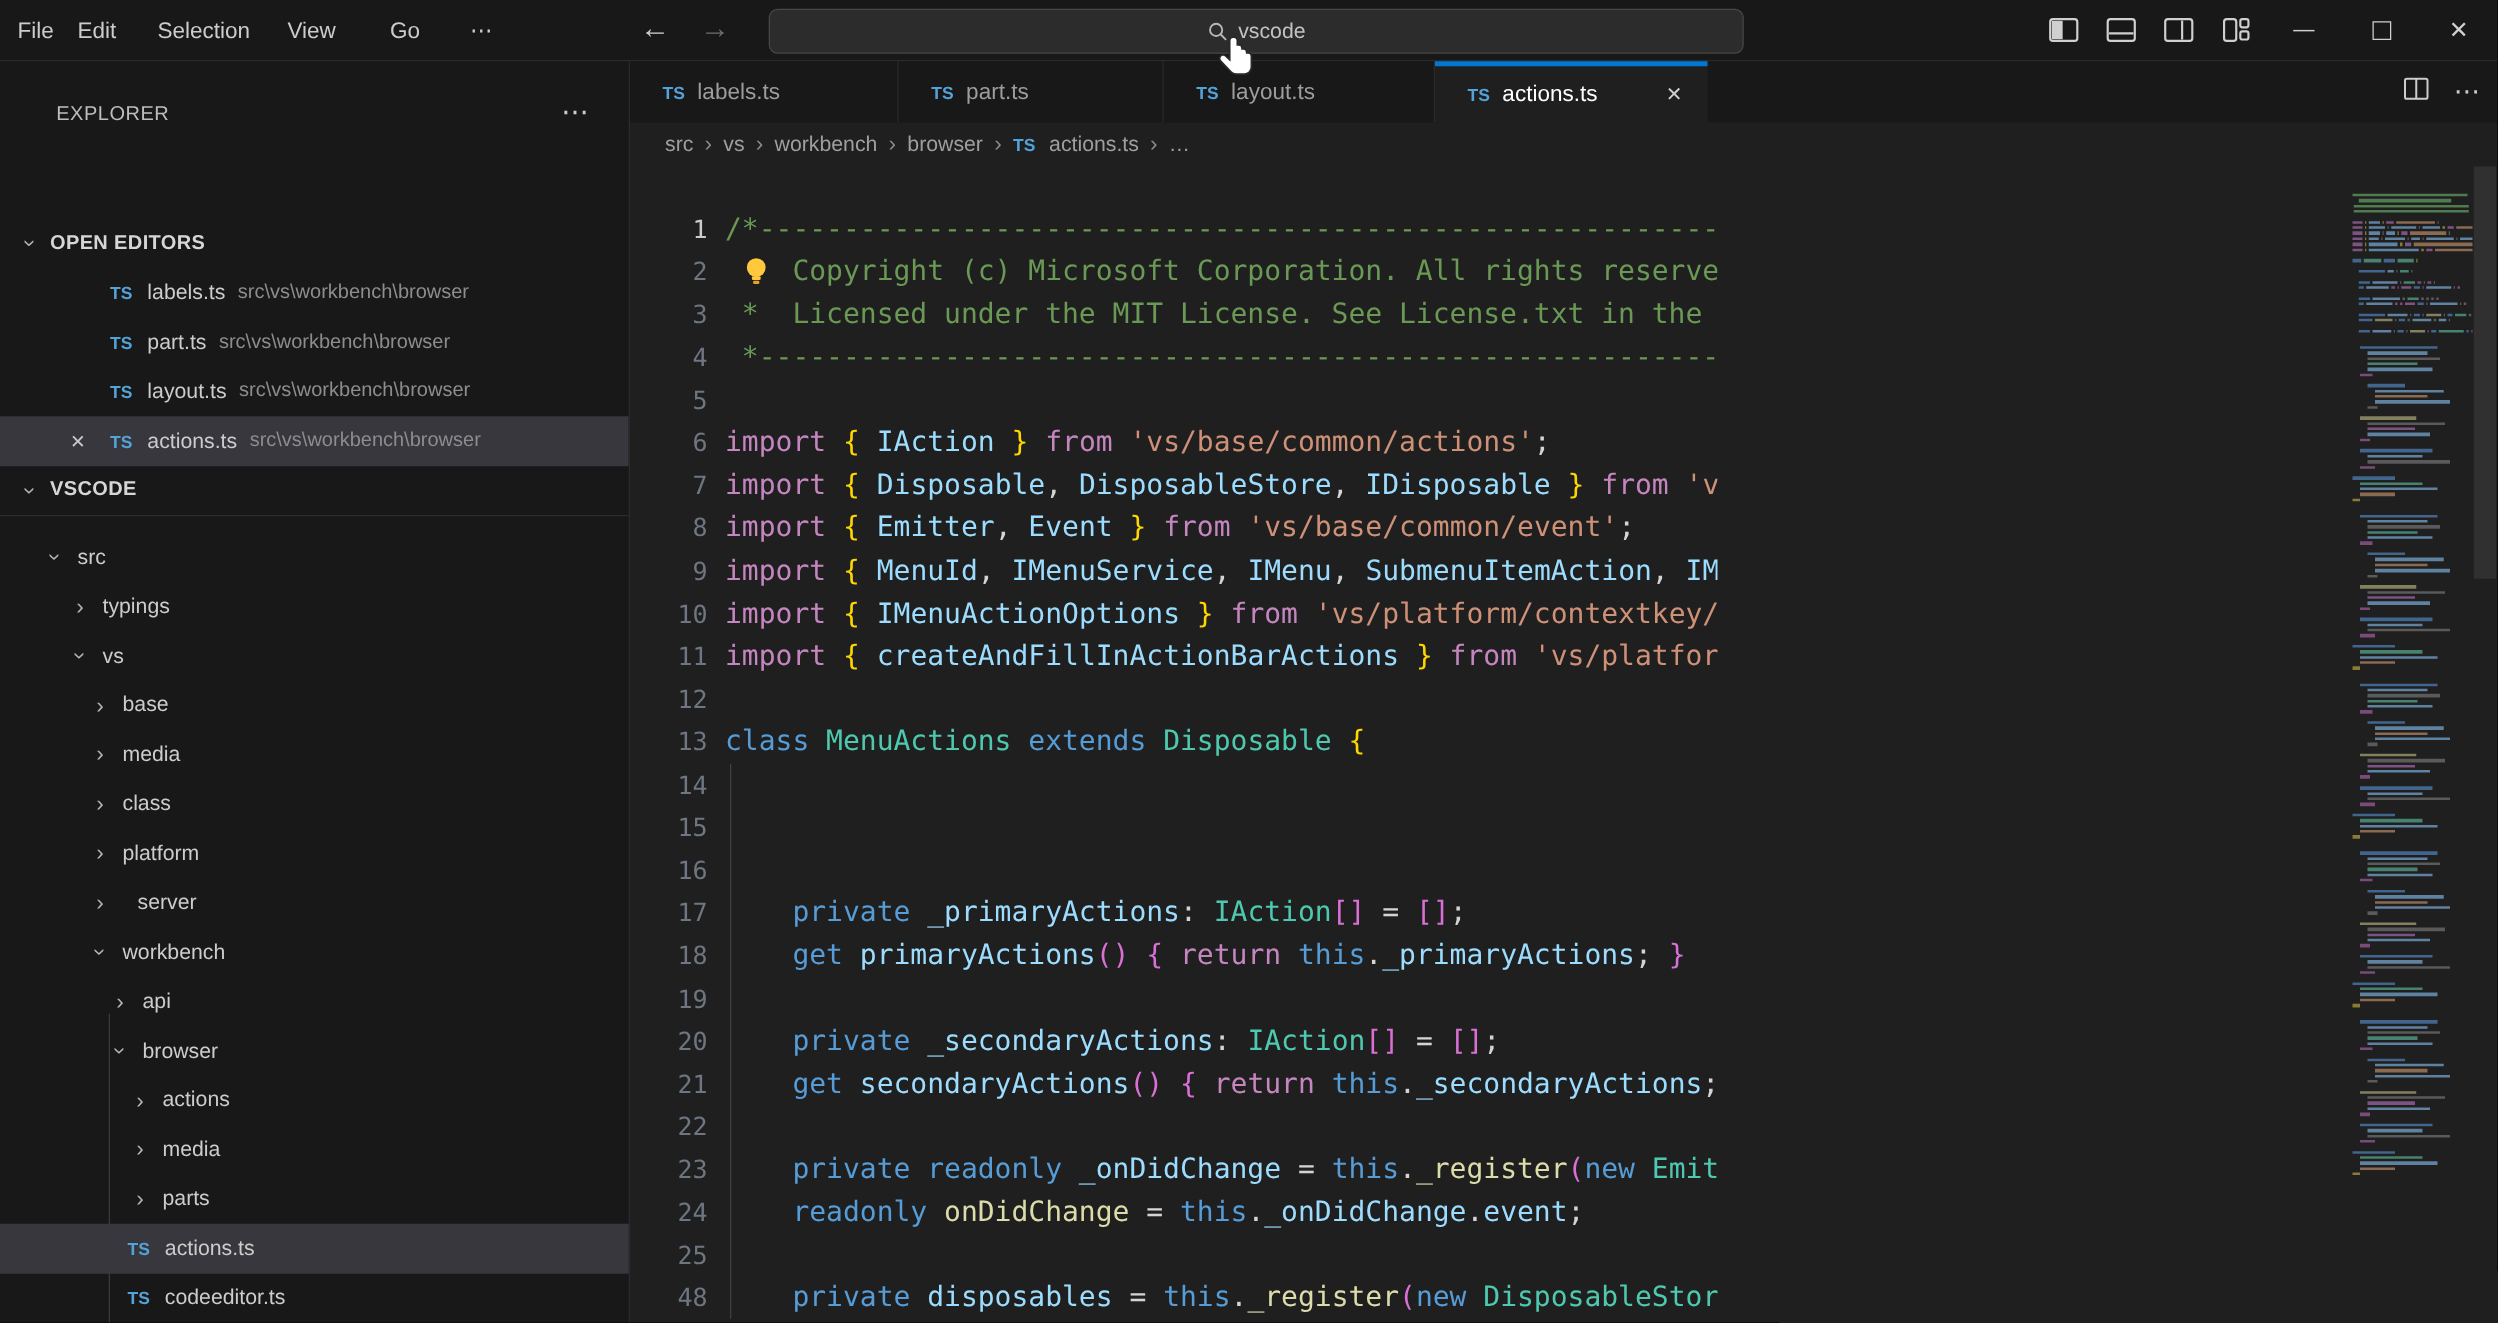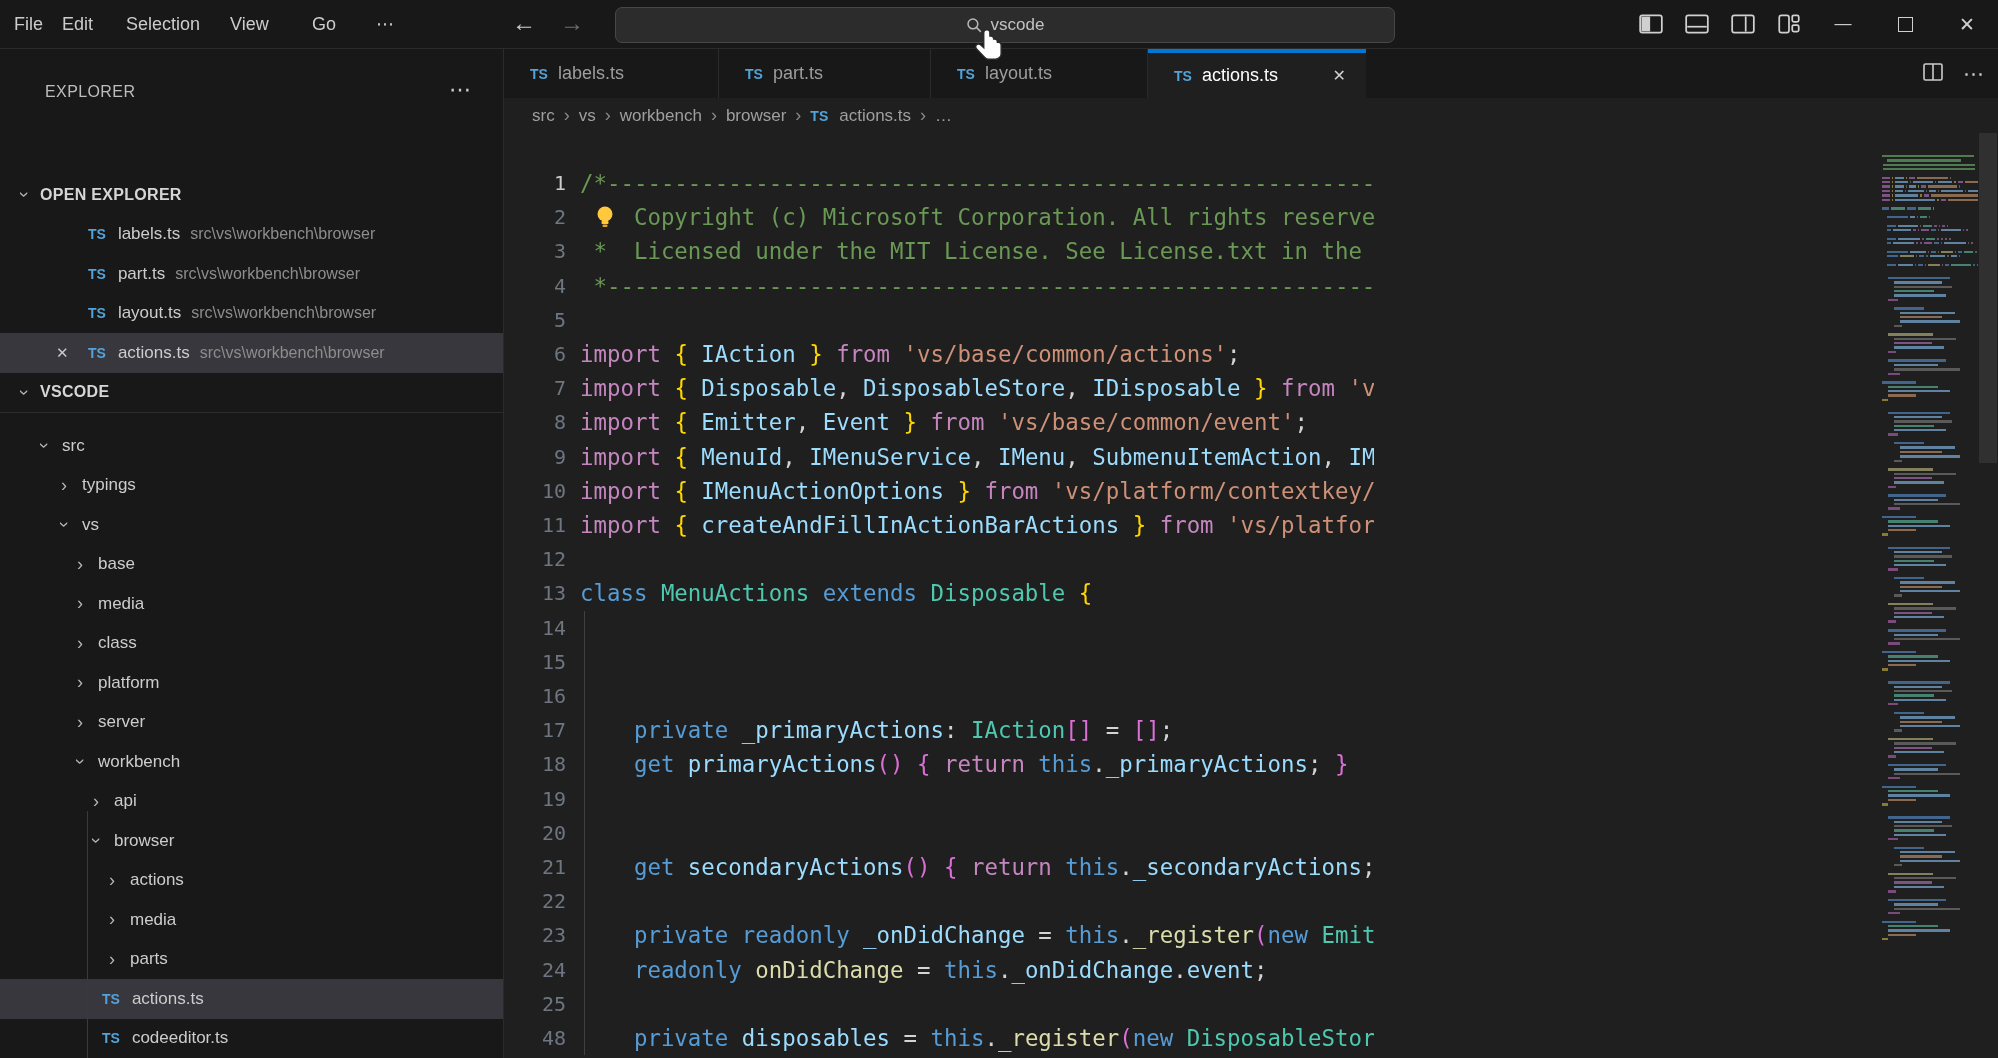--- a/index.html
+++ b/index.html
@@ -125,21 +125,21 @@
     </div>
 
   <div id="sidebar">
     <div id="sb-head">
       <span id="sb-title">EXPLORER</span>
       <span id="sb-more">⋯</span>
     </div>
     <div id="sb-rows">
         <div class="sb-row" style="top: 126px; padding-left: 16px;">
           <span class="chev open">›</span>
-          <span class="sec-label">OPEN EXPLORER</span>
+          <span class="sec-label">OPEN EDITORS</span>
         </div>
         <div class="sb-row" style="top: 165.5px;">
           <span style="width: 88px; flex: 0 0 auto;"></span>
           <span class="ts-badge">TS</span>
           <span class="oe-name">labels.ts</span>
           <span class="oe-path">src\vs\workbench\browser</span>
         </div>
         <div class="sb-row" style="top: 205px;">
           <span style="width: 88px; flex: 0 0 auto;"></span>
           <span class="ts-badge">TS</span>
@@ -186,21 +186,21 @@
         <div class="sb-row" style="top: 574.5px; padding-left: 72px;">
           <span class="chev">›</span>
           <span style="margin-left: 10px;">class</span>
         </div>
         <div class="sb-row" style="top: 614px; padding-left: 72px;">
           <span class="chev">›</span>
           <span style="margin-left: 10px;">platform</span>
         </div>
         <div class="sb-row" style="top: 653.5px; padding-left: 72px;">
           <span class="chev">›</span>
-          <span style="margin-left: 10px;">server</span>
+          <span style="margin-left: 22px;">server</span>
         </div>
         <div class="sb-row" style="top: 693px; padding-left: 72px;">
           <span class="chev open">›</span>
           <span style="margin-left: 10px;">workbench</span>
         </div>
         <div class="sb-row" style="top: 732.5px; padding-left: 88px;">
           <span class="chev">›</span>
           <span style="margin-left: 10px;">api</span>
         </div>
         <div class="sb-row" style="top: 772px; padding-left: 88px;">
@@ -348,20 +348,21 @@
         <div class="cl" style="top: 614.4px;">
           <span class="ln">18</span>
           <span class="lt"><span class="kw">    get </span><span class="v">primaryActions</span><span class="b2">()</span><span class="pn"> </span><span class="b2">{</span><span class="ctl"> return </span><span class="kw">this</span><span class="pn">.</span><span class="v">_primaryActions</span><span class="pn">; </span><span class="b2">}</span></span>
         </div>
         <div class="cl" style="top: 648.6px;">
           <span class="ln">19</span>
           <span class="lt"></span>
         </div>
         <div class="cl" style="top: 682.8px;">
           <span class="ln">20</span>
+          <span class="lt"><span class="kw">    private </span><span class="v">_secondaryActions</span><span class="pn">: </span><span class="ty">IAction</span><span class="b2">[]</span><span class="pn"> = </span><span class="b2">[]</span><span class="pn">;</span></span>
         </div>
         <div class="cl" style="top: 717px;">
           <span class="ln">21</span>
           <span class="lt"><span class="kw">    get </span><span class="v">secondaryActions</span><span class="b2">()</span><span class="pn"> </span><span class="b2">{</span><span class="ctl"> return </span><span class="kw">this</span><span class="pn">.</span><span class="v">_secondaryActions</span><span class="pn">; </span></span>
         </div>
         <div class="cl" style="top: 751.2px;">
           <span class="ln">22</span>
           <span class="lt"></span>
         </div>
         <div class="cl" style="top: 785.4px;">

